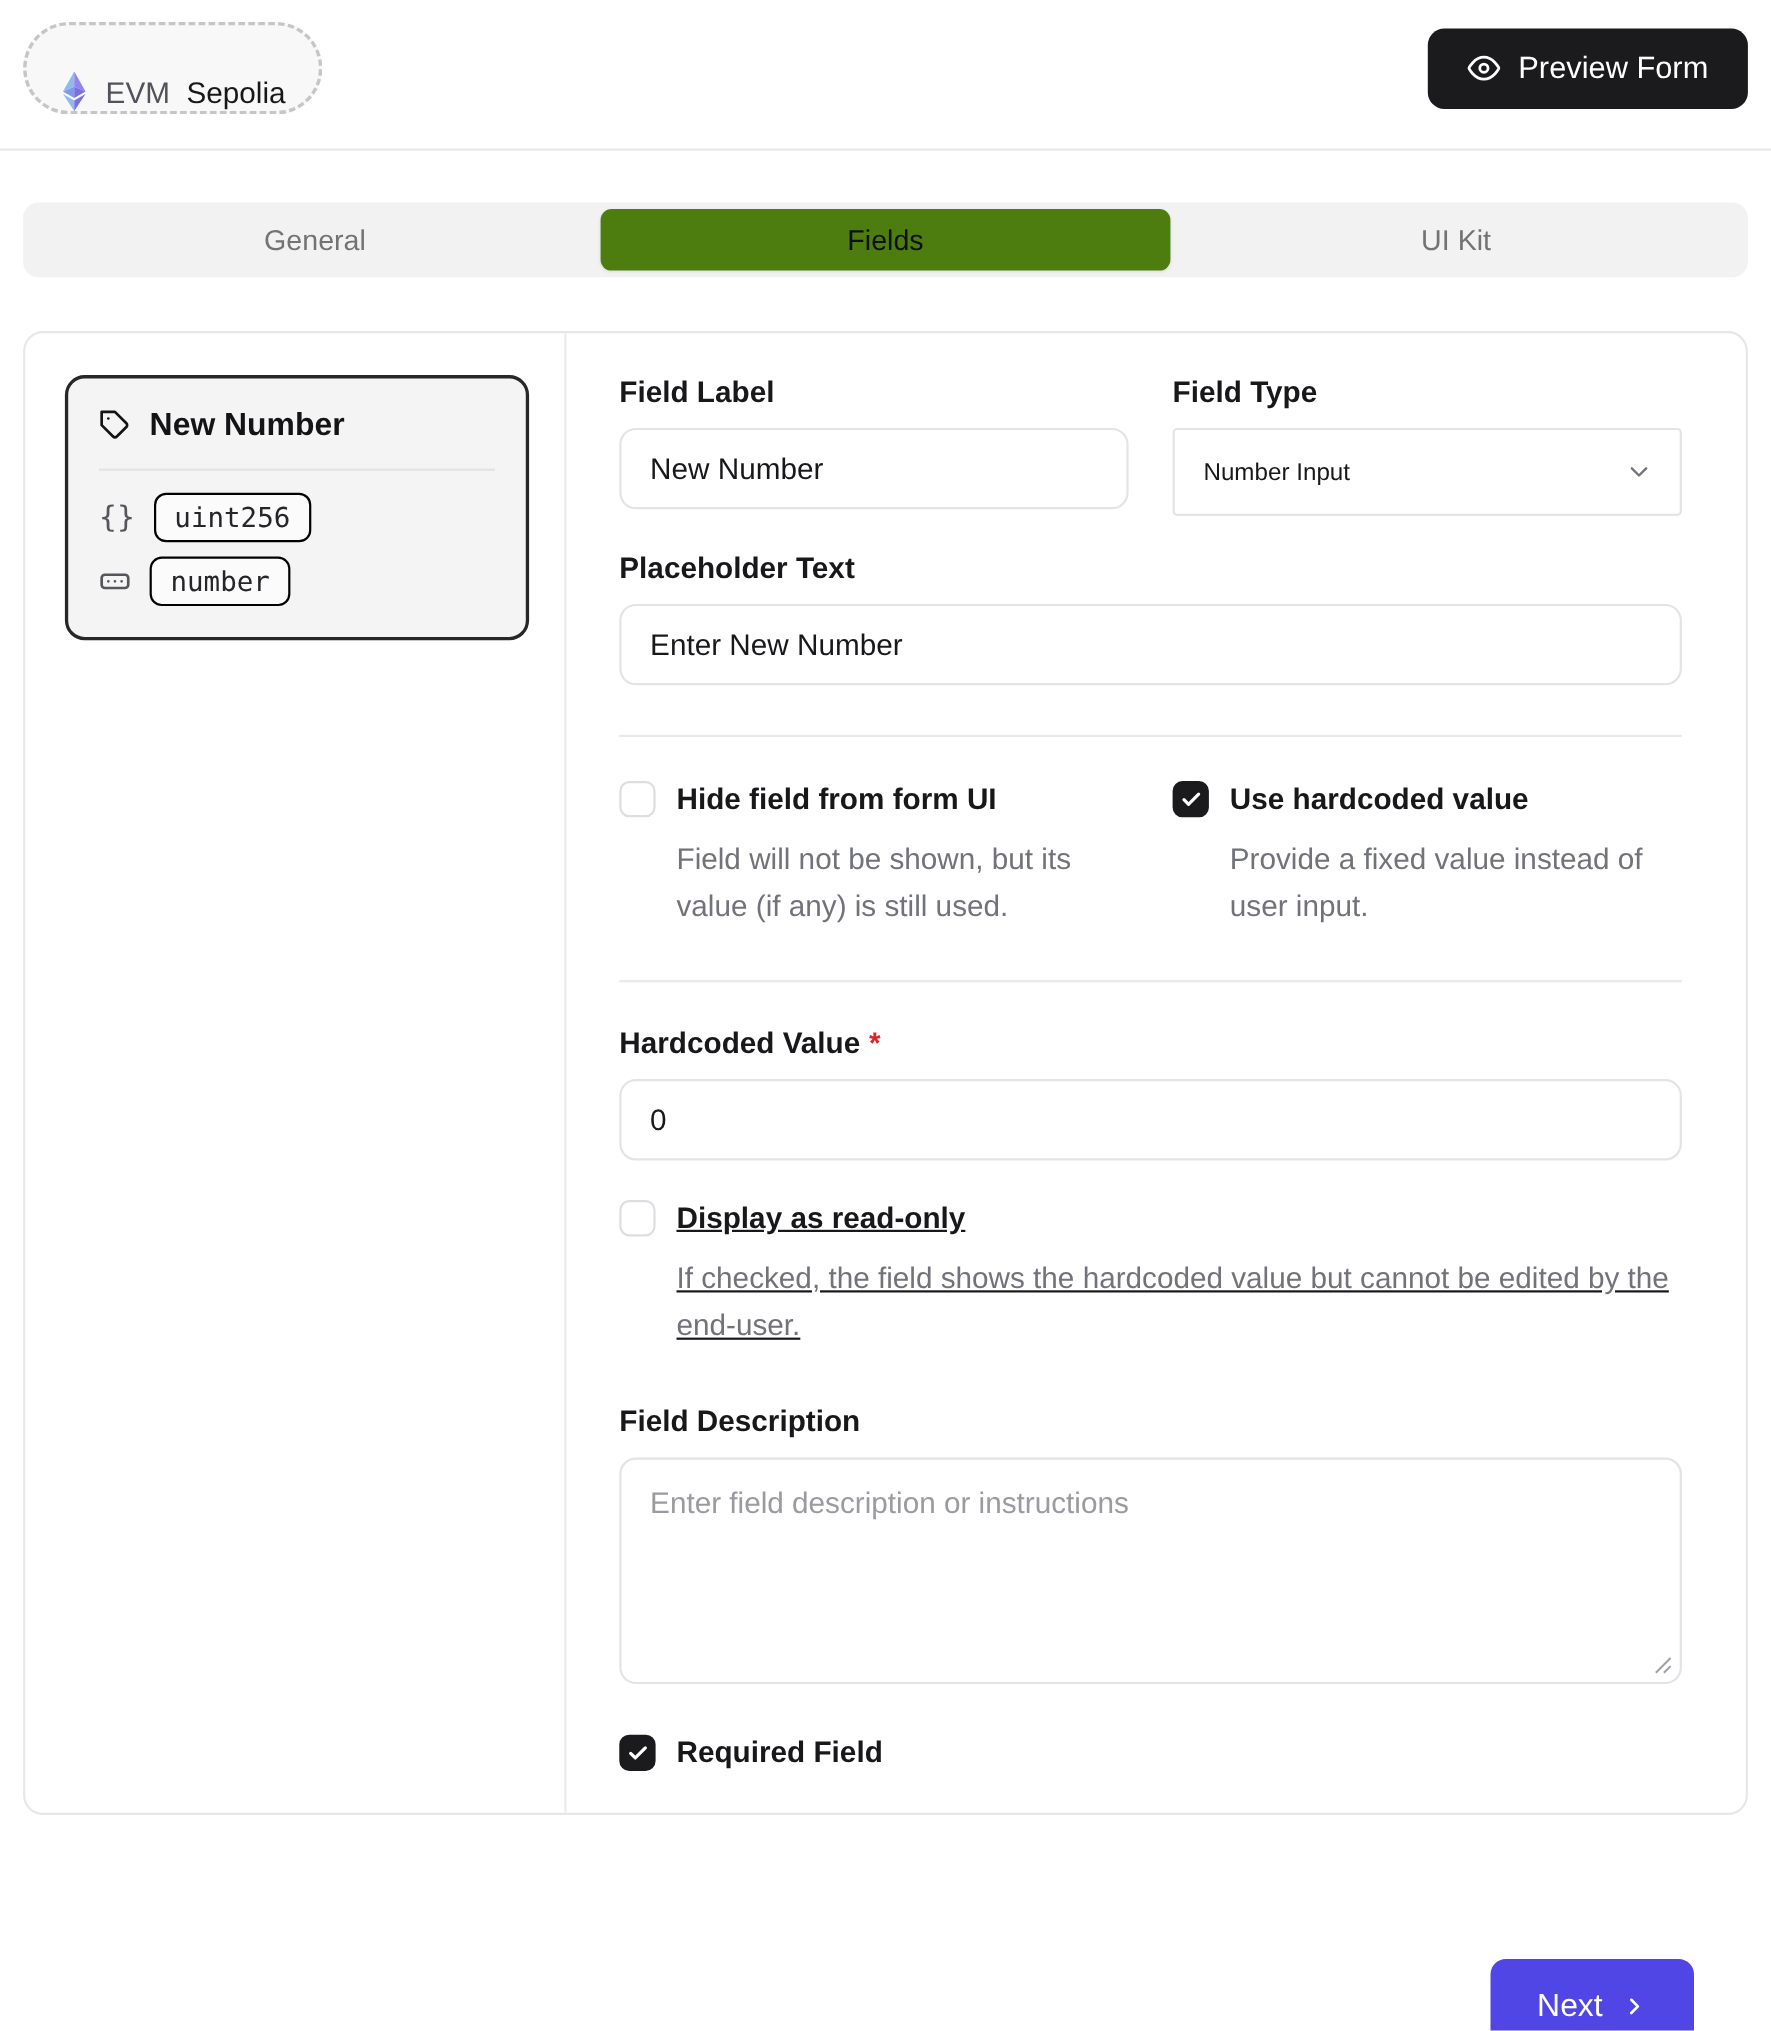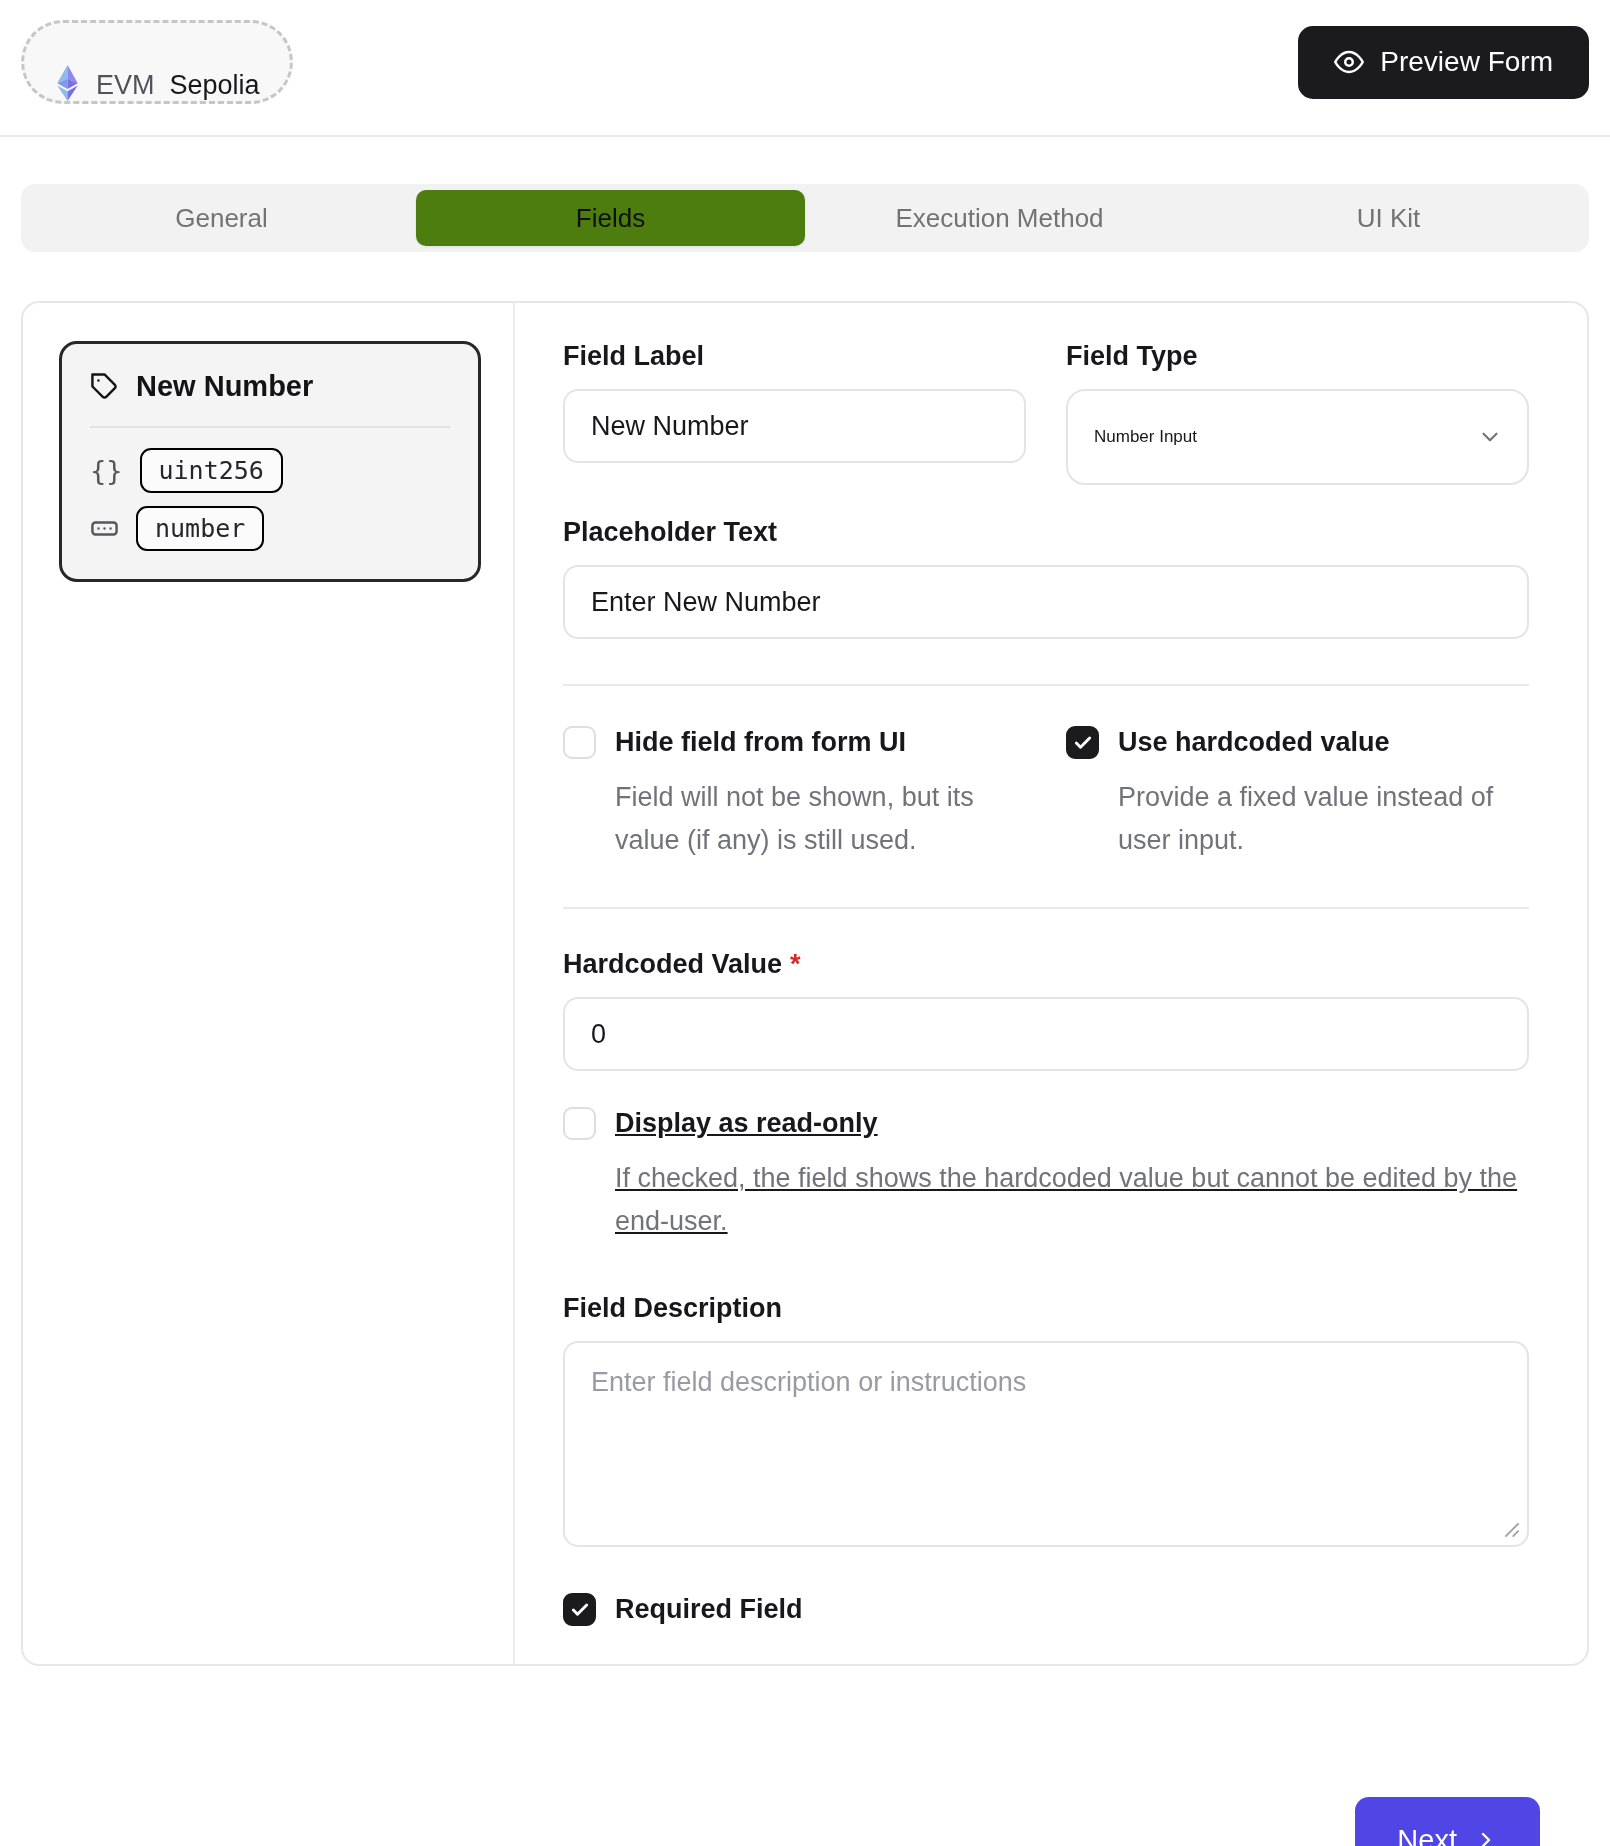--- a/index.html
+++ b/index.html
@@ -91,23 +91,23 @@
   .form-label { display: block; font-size: 27px; font-weight: 600; color: #18181b; margin-bottom: 17px; }
   .req-star { color: #dc2626; font-weight: 600; margin-left: 8px; }
   .text-input {
     width: 100%; height: 74px;
     border: 2px solid #e4e4e7; border-radius: 15px;
     padding: 0 26px; font-size: 27px; color: #18181b;
     font-family: inherit; background: #fff; outline: none;
   }
   .text-input::placeholder { color: #9a9aa2; }
   .select-box {
-    width: 100%; height: 96px;
-    border: 2px solid #e4e4e7; border-radius: 19px;
-    padding: 0 24px 0 26px; font-size: 17px; color: #18181b;
+    width: 100%; height: 80px;
+    border: 2px solid #e4e4e7; border-radius: 4px;
+    padding: 0 24px 0 26px; font-size: 22px; color: #18181b;
     display: flex; align-items: center; justify-content: space-between;
     background: #fff; cursor: pointer;
   }
   .spacer-30 { height: 32px; }
   .section-divider { border: none; border-top: 2px solid #e9e9eb; margin: 45px 0 40px; }
 
   .checkbox-row { display: flex; align-items: center; gap: 19px; }
   .checkbox {
     width: 33px; height: 33px; flex: none;
     border: 2.5px solid #dedee2; border-radius: 9px; background: #fff;
@@ -175,21 +175,20 @@
       </svg>
     </span>
     <span>Preview Form</span>
   </button>
 </div>
 <hr class="header-divider">
 
 <div class="tabbar">
   <button class="tab">General</button>
   <button class="tab active">Fields</button>
-  <button class="tab">Execution Method</button>
   <button class="tab">UI Kit</button>
 </div>
 
 <div class="panel">
 
   <div class="left-col">
     <div class="field-card">
       <div class="field-card-title">
         <span class="icon">
           <svg width="29" height="29" viewBox="0 0 24 24" fill="none" stroke="#141416" stroke-width="2" stroke-linecap="round" stroke-linejoin="round">

